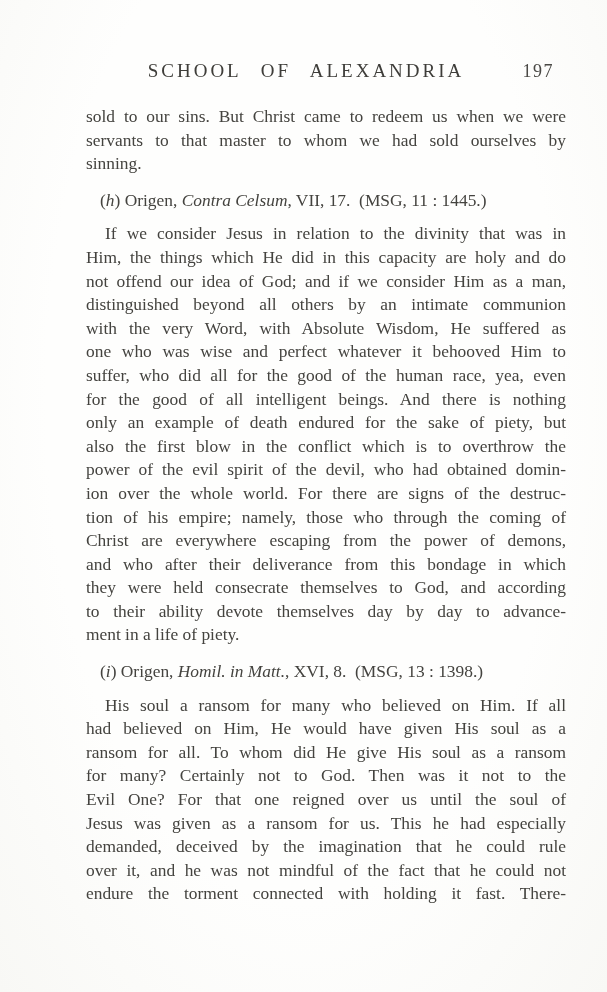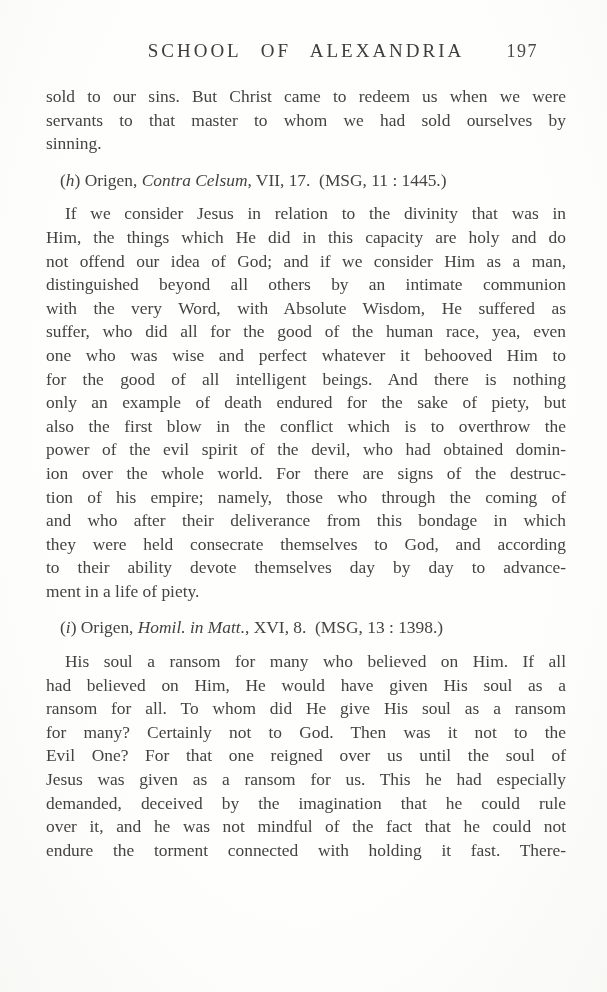--- a/index.html
+++ b/index.html
@@ -20,43 +20,44 @@
     box-sizing: border-box;
   }
   .text-block {
     position: absolute;
     left: 46px;
     width: 520px;
     top: 0;
   }
   .page-header {
     position: relative;
-    margin-top: 40px;
+    margin-top: 60px;
     height: 24px;
   }
   .running-title {
     text-align: center;
     font-size: 19px;
     letter-spacing: 3px;
     word-spacing: 12px;
     color: #3e3d39;
   }
   .page-number {
     position: absolute;
-    right: 28px;
+    right: 12px;
     top: 1px;
     font-size: 18px;
     letter-spacing: 1.5px;
     font-variant-numeric: oldstyle-nums;
     color: #4a4945;
   }
   .page-body {
     margin-top: 21px;
     font-size: 17.4px;
     line-height: 23.6px;
+    margin-left: 40px;
   }
   .line {
     text-align: justify;
     text-align-last: justify;
     white-space: normal;
   }
   .line.left {
     text-align-last: left;
   }
   .para.indent .line:first-child {
@@ -92,28 +93,29 @@
         </section>
 
       <div class="citation"><span>(</span><span class="it">h</span><span>) Origen, </span><span class="it">Contra Celsum</span><span>, VII, 17. (MSG, 11 : 1445.)</span></div>
 
       <section class="para indent">
           <div class="line">If we consider Jesus in relation to the divinity that was in</div>
           <div class="line">Him, the things which He did in this capacity are holy and do</div>
           <div class="line">not offend our idea of God; and if we consider Him as a man,</div>
           <div class="line">distinguished beyond all others by an intimate communion</div>
           <div class="line">with the very Word, with Absolute Wisdom, He suffered as</div>
+          <div class="line">one who was wise and perfect whatever it behooved Him to</div>
           <div class="line">suffer, who did all for the good of the human race, yea, even</div>
-          <div class="line">one who was wise and perfect whatever it behooved Him to</div>
           <div class="line">for the good of all intelligent beings. And there is nothing</div>
           <div class="line">only an example of death endured for the sake of piety, but</div>
           <div class="line">also the first blow in the conflict which is to overthrow the</div>
           <div class="line">power of the evil spirit of the devil, who had obtained domin-</div>
           <div class="line">ion over the whole world. For there are signs of the destruc-</div>
           <div class="line">tion of his empire; namely, those who through the coming of</div>
+          <div class="line">Christ are everywhere escaping from the power of demons,</div>
           <div class="line">and who after their deliverance from this bondage in which</div>
           <div class="line">they were held consecrate themselves to God, and according</div>
           <div class="line">to their ability devote themselves day by day to advance-</div>
           <div class="line left">ment in a life of piety.</div>
         </section>
 
       <div class="citation"><span>(</span><span class="it">i</span><span>) Origen, </span><span class="it">Homil. in Matt.</span><span>, XVI, 8. (MSG, 13 : 1398.)</span></div>
 
       <section class="para indent">
           <div class="line">His soul a ransom for many who believed on Him. If all</div>

